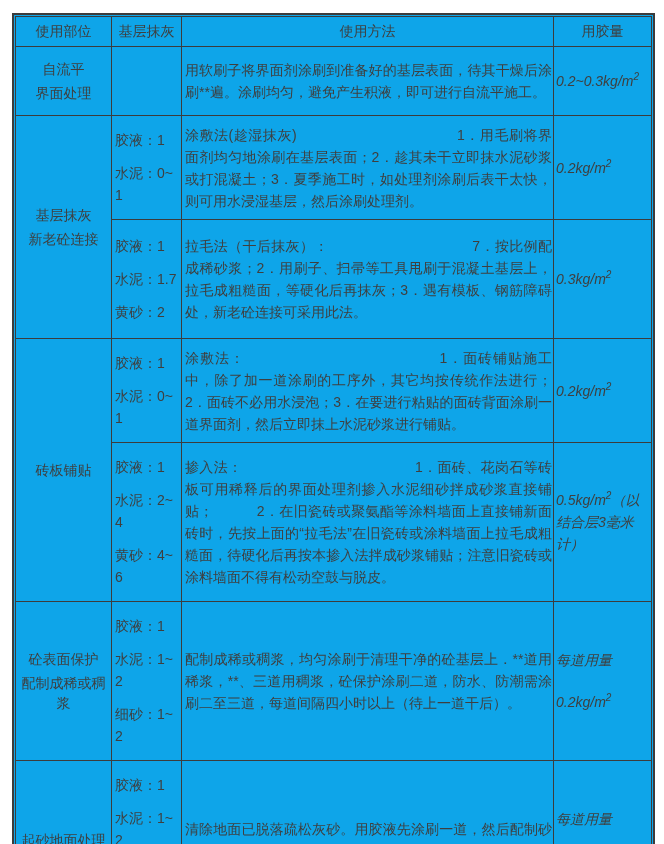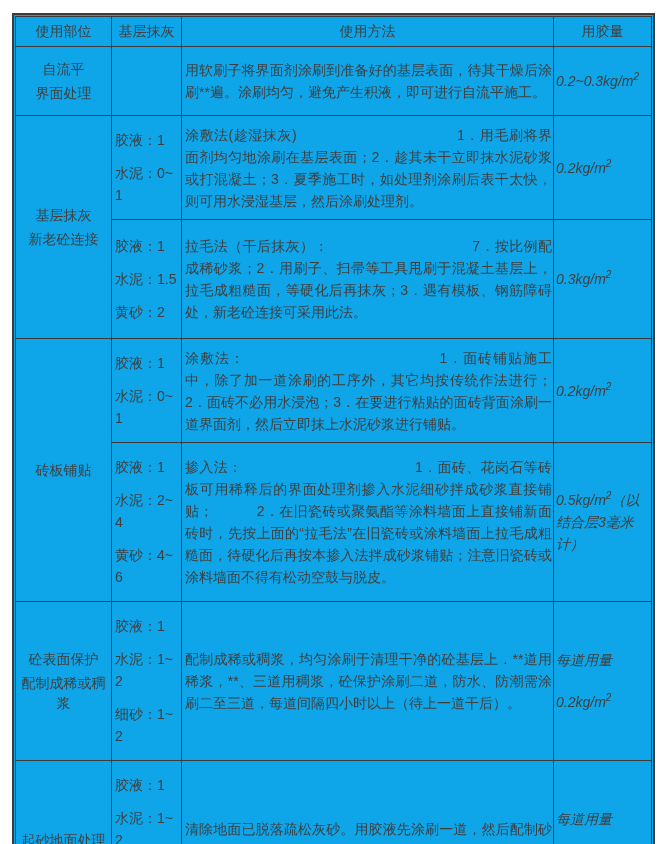--- a/index.html
+++ b/index.html
@@ -108,21 +108,21 @@
           <td class="ratio">
             <p>胶液：1</p>
             <p>水泥：0~1</p>
           </td>
           <td class="method">涂敷法(趁湿抹灰)　　　　　　　　　　　1．用毛刷将界面剂均匀地涂刷在基层表面；2．趁其未干立即抹水泥砂浆或打混凝土；3．夏季施工时，如处理剂涂刷后表干太快，则可用水浸湿基层，然后涂刷处理剂。</td>
           <td class="amount">0.2kg/m<sup>2</sup></td>
         </tr>
         <tr class="r2b">
           <td class="ratio">
             <p>胶液：1</p>
-            <p>水泥：1.5</p>
+            <p>水泥：1.7</p>
             <p>黄砂：2</p>
           </td>
           <td class="method">拉毛法（干后抹灰）：　　　　　　　　　　7．按比例配成稀砂浆；2．用刷子、扫帚等工具甩刷于混凝土基层上，拉毛成粗糙面，等硬化后再抹灰；3．遇有模板、钢筋障碍处，新老砼连接可采用此法。</td>
           <td class="amount">0.3kg/m<sup>2</sup></td>
         </tr>
 
         <tr class="r3a">
           <td class="part" rowspan="2">
             <p>砖板铺贴</p>
           </td>

